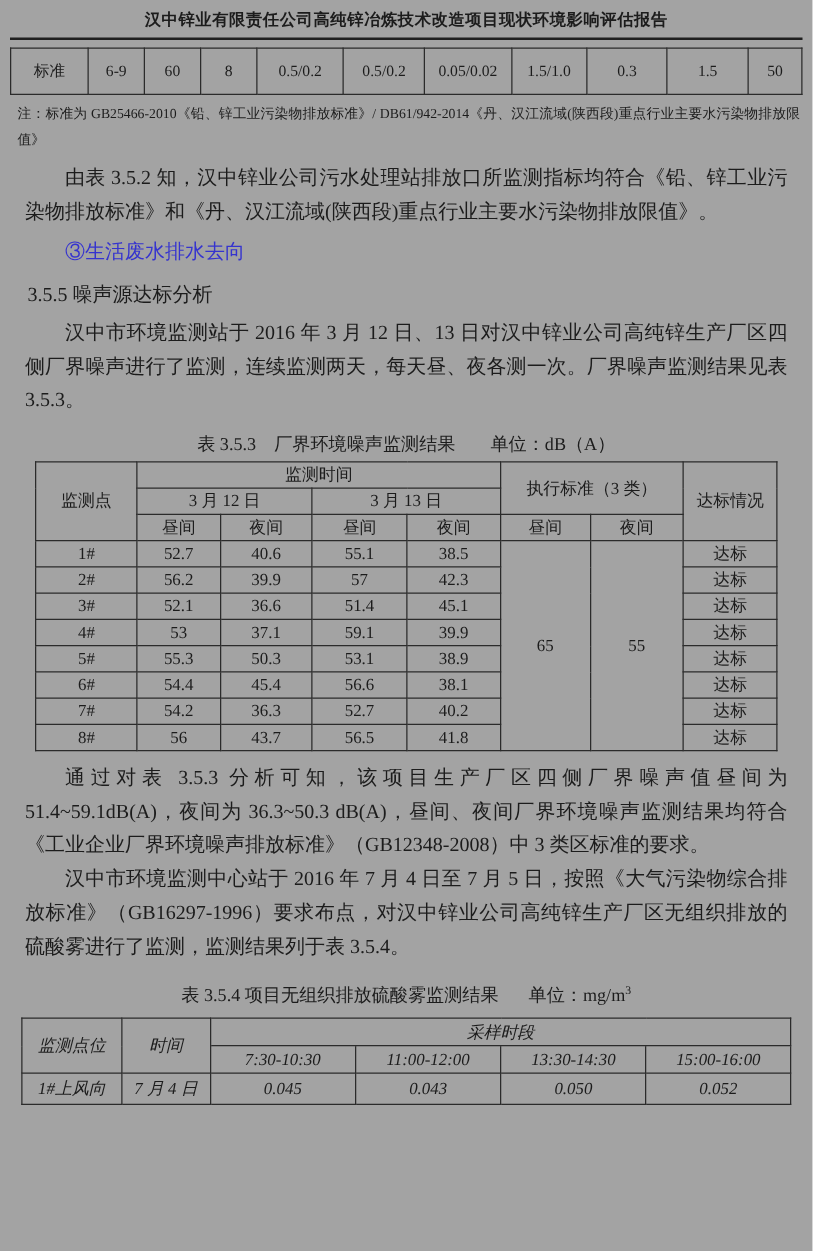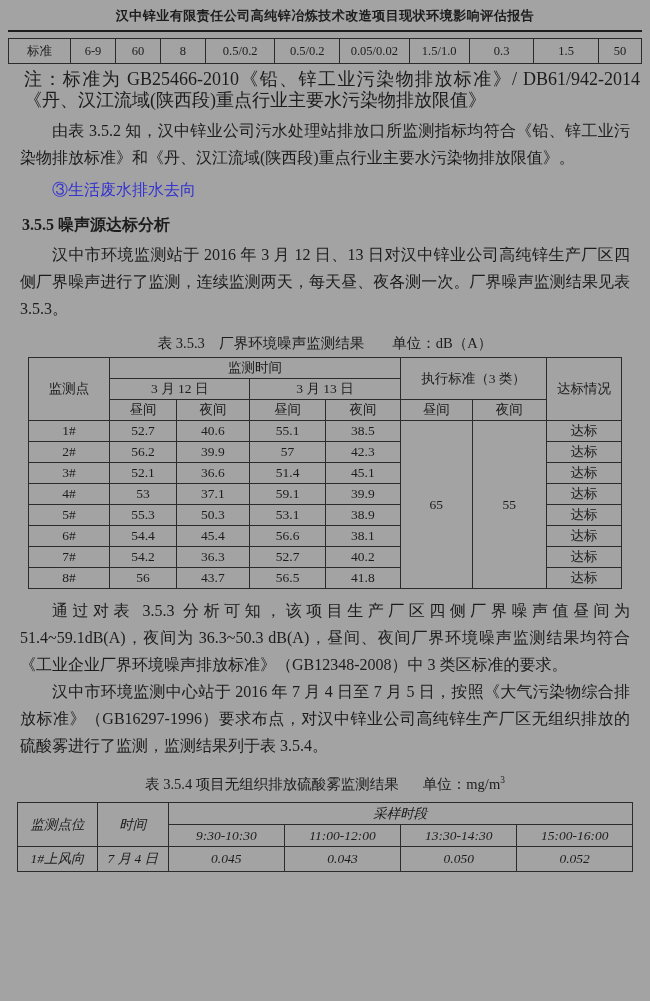--- a/index.html
+++ b/index.html
@@ -12,33 +12,33 @@
   .page { width: 650px; height: 1001px; position: relative; background: #a3a3a3; }
 
   
   .header { margin: 0 8px; padding: 7px 0 5px 0; border-bottom: 2.5px solid #1f1f1f; }
   .header-title { text-align: center; font-size: 13px; font-weight: 600; letter-spacing: 0.5px; }
 
   
   table { border-collapse: collapse; table-layout: fixed; }
   td { border: 1px solid #2b2b2b; text-align: center; vertical-align: middle; padding: 1px 2px; }
   .std-table { width: 634px; margin: 6px 8px 0 8px; font-size: 12.5px; }
-  .std-table td { height: 25px; }
-
-  
-  .footnote { margin: 5px 10px 0 24px; font-size: 18px; line-height: 21px; text-align: justify; }
+  .std-table td { height: 37px; }
+
+  
+  .footnote { margin: 5px 10px 0 14px; font-size: 11px; line-height: 21px; text-align: justify; }
 
   
   .para {
     margin: 6px 20px 0 20px; font-size: 16px; line-height: 27px;
     text-align: justify; text-indent: 2em;
   }
   .blue { color: #3533cf; }
   .heading-blue { margin-top: 5px; }
-  .h-bold { margin: 8px 20px 0 22px; font-size: 16px; line-height: 27px; font-weight: bold; }
+  .h-bold { margin: 8px 20px 0 22px; font-size: 16px; line-height: 27px; font-weight: normal; }
   .h-plain { margin: 0 20px 0 22px; font-size: 16px; line-height: 27px; font-weight: normal; }
 
   
   .caption { text-align: center; font-size: 14.5px; margin-top: 12px; }
   .caption .unit { margin-left: 28px; }
 
   
   .noise-table { width: 594px; margin: 4px auto 0 auto; font-size: 13.5px; }
   .noise-table td { height: 21px; }
   .noise-table thead td { height: 21px; }
@@ -225,21 +225,21 @@
         <col style="width:18.9%">
         <col style="width:18.8%">
     </colgroup>
     <thead>
       <tr>
         <td rowspan="2">监测点位</td>
         <td rowspan="2">时间</td>
         <td colspan="4">采样时段</td>
       </tr>
       <tr>
-        <td>9:30-10:30</td>
+        <td>7:30-10:30</td>
         <td>11:00-12:00</td>
         <td>13:30-14:30</td>
         <td>15:00-16:00</td>
       </tr>
     </thead>
     <tbody>
         <tr>
           <td>1#上风向</td>
           <td>7 月 4 日</td>
           <td>0.045</td>

